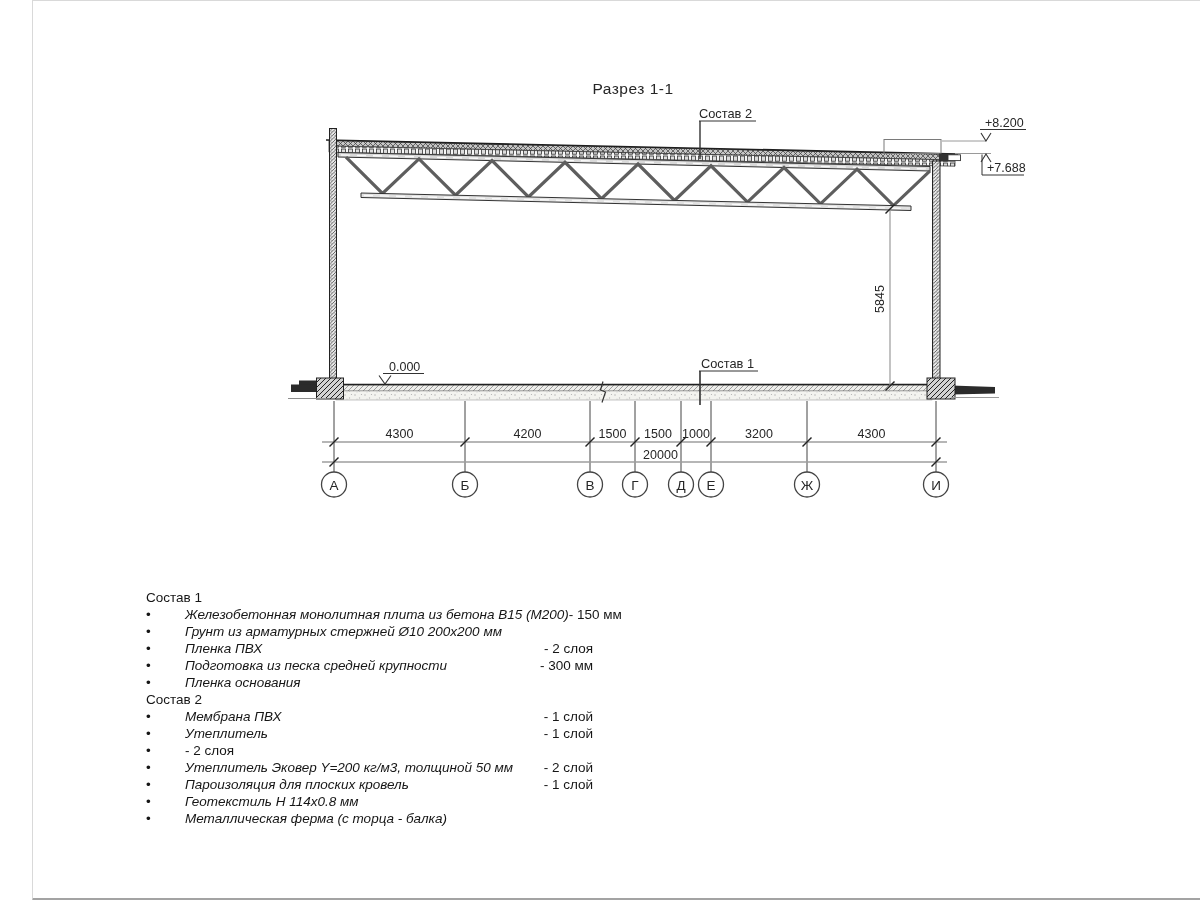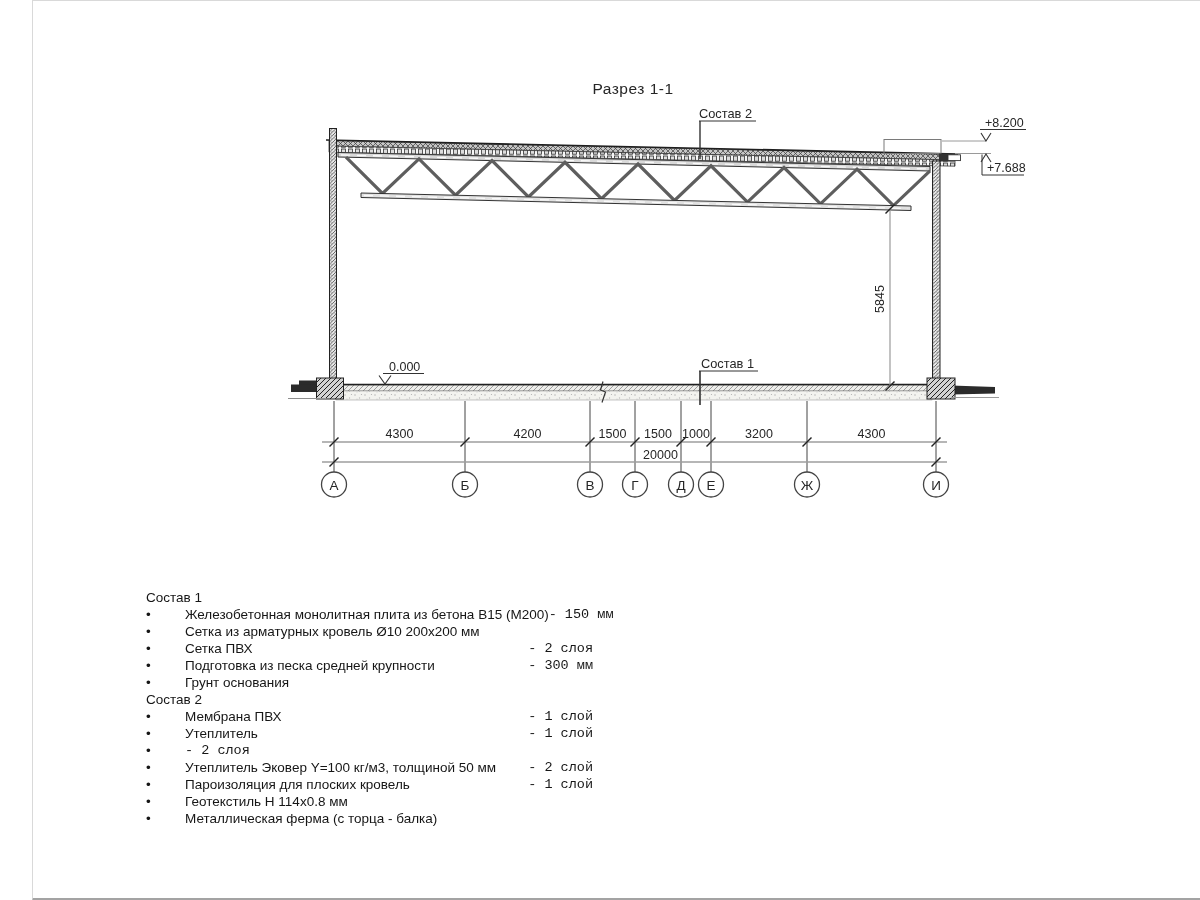--- a/index.html
+++ b/index.html
@@ -16,22 +16,22 @@
   .t-dim   { font-size:12.5px; }
   .t-axis  { font-size:13.5px; }
   .t-callout { font-size:12.8px; }
   .specs {
     position:absolute; left:113px; top:588px; width:447px;
     font-size:13.5px; color:#161616; line-height:17px;
   }
   .spec-heading { height:17px; }
   .spec-row { display:flex; height:17px; }
   .bullet { width:39px; flex:0 0 39px; }
-  .spec-name { flex:1 1 auto; white-space:nowrap; }
-  .spec-value { flex:0 0 auto; white-space:nowrap; text-align:left;font-family:Liberation Mono, monospace; }
+  .spec-name { flex:1 1 auto; white-space:nowrap;font-style:italic; }
+  .spec-value { flex:0 0 auto; white-space:nowrap; text-align:left; }
 </style>
 </head>
 <body>
 
 <div class="page">
 
   <svg class="drawing-svg" width="1200" height="560" viewBox="0 0 1200 560">
     <defs>
       <pattern id="pat-cross" width="5" height="5" patternUnits="userSpaceOnUse">
         <rect width="5" height="5" fill="#c6c6c6"></rect>
@@ -222,56 +222,56 @@
 
   <div class="specs">
     <div class="spec-heading">Состав 1</div>
     <div class="spec-row">
         <span class="bullet">•</span>
         <span class="spec-name">Железобетонная монолитная плита из бетона В15 (М200)</span>
         <span class="spec-value">-  150 мм</span>
       </div>
     <div class="spec-row">
         <span class="bullet">•</span>
-        <span class="spec-name">Сетка из арматурных кровель Ø10 200х200 мм</span>
-        <span class="spec-value"></span>
-      </div>
-    <div class="spec-row">
-        <span class="bullet">•</span>
-        <span class="spec-name">Сетка ПВХ</span>
+        <span class="spec-name">Грунт из арматурных стержней Ø10 200х200 мм</span>
+        <span class="spec-value"></span>
+      </div>
+    <div class="spec-row">
+        <span class="bullet">•</span>
+        <span class="spec-name">Пленка ПВХ</span>
         <span class="spec-value">-  2 слоя</span>
       </div>
     <div class="spec-row">
         <span class="bullet">•</span>
         <span class="spec-name">Подготовка из песка средней крупности</span>
         <span class="spec-value">- 300 мм</span>
       </div>
     <div class="spec-row">
         <span class="bullet">•</span>
-        <span class="spec-name">Грунт основания</span>
+        <span class="spec-name">Пленка основания</span>
         <span class="spec-value"></span>
       </div>
     <div class="spec-heading">Состав 2</div>
     <div class="spec-row">
         <span class="bullet">•</span>
         <span class="spec-name">Мембрана ПВХ</span>
         <span class="spec-value">- 1 слой</span>
       </div>
     <div class="spec-row">
         <span class="bullet">•</span>
         <span class="spec-name">Утеплитель</span>
         <span class="spec-value">- 1 слой</span>
       </div>
     <div class="spec-row">
         <span class="bullet">•</span>
         <span class="spec-value">- 2 слоя</span>
       </div>
     <div class="spec-row">
         <span class="bullet">•</span>
-        <span class="spec-name">Утеплитель Эковер Y=100 кг/м3, толщиной 50 мм</span>
+        <span class="spec-name">Утеплитель Эковер Y=200 кг/м3, толщиной 50 мм</span>
         <span class="spec-value">- 2 слой</span>
       </div>
     <div class="spec-row">
         <span class="bullet">•</span>
         <span class="spec-name">Пароизоляция для плоских кровель</span>
         <span class="spec-value">- 1 слой</span>
       </div>
     <div class="spec-row">
         <span class="bullet">•</span>
         <span class="spec-name">Геотекстиль Н 114х0.8 мм</span>

